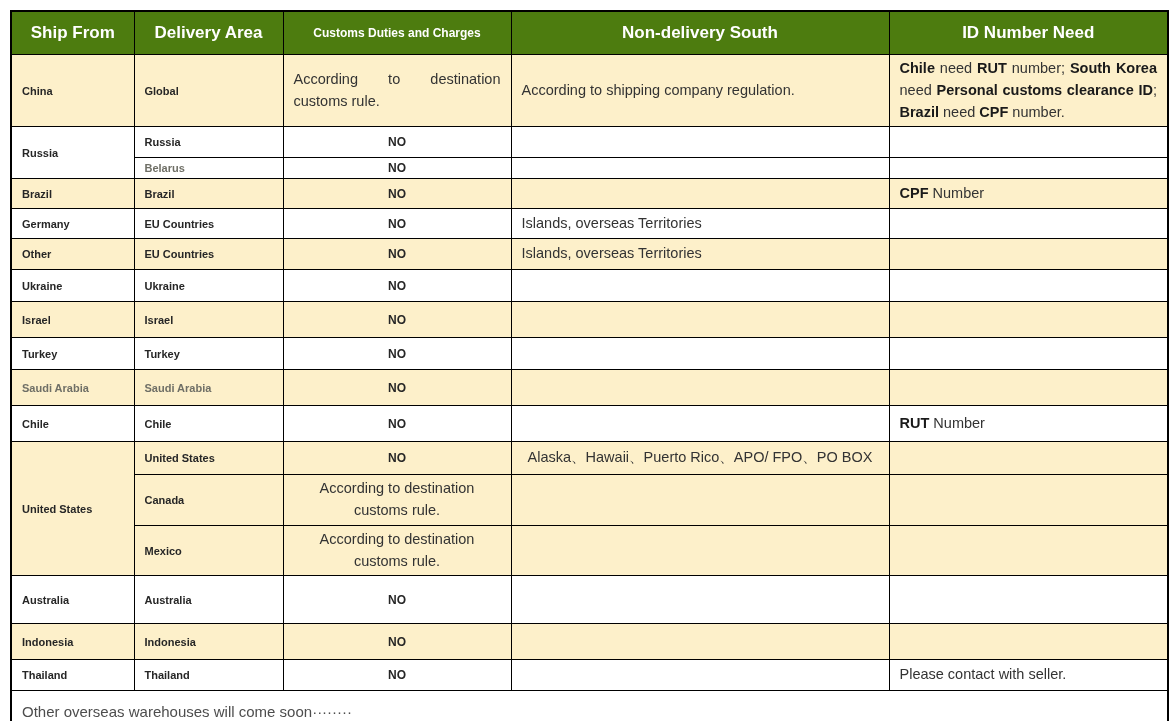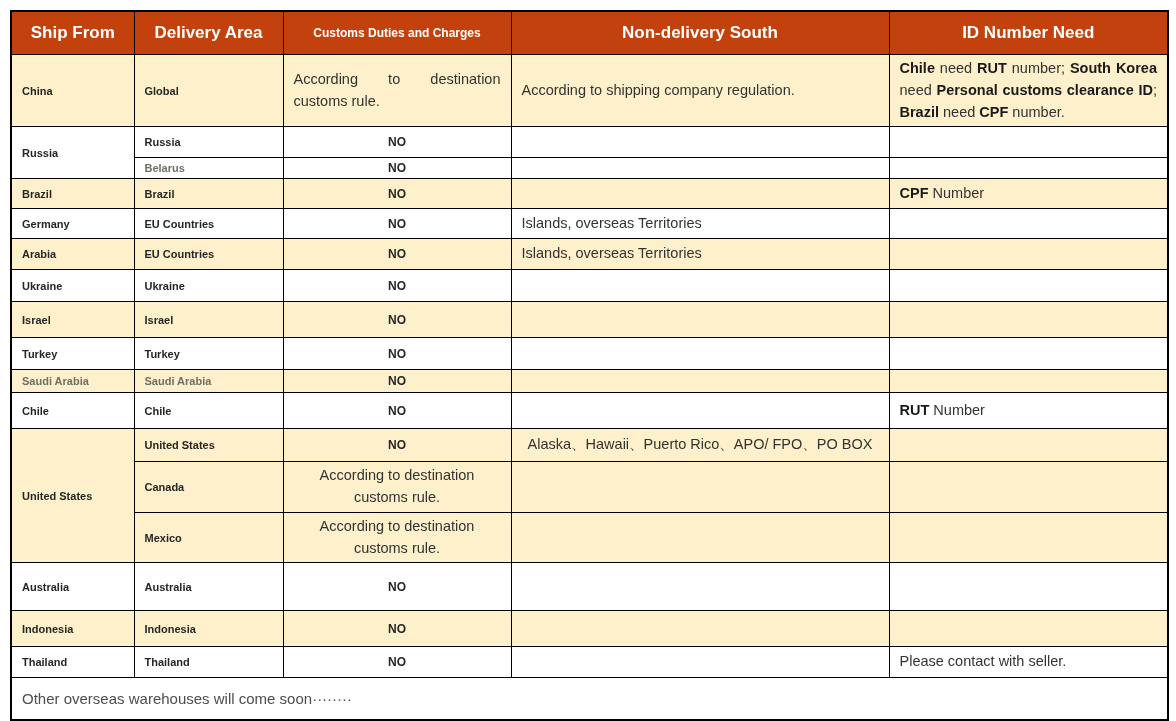--- a/index.html
+++ b/index.html
@@ -1,21 +1,21 @@
 <!DOCTYPE html>
 <html><head>
 <meta charset="utf-8">
 <style>
   html,body{margin:0;padding:0;background:#ffffff;}
   body{width:1176px;height:721px;font-family:"Liberation Sans","DejaVu Sans",sans-serif;position:relative;}
   .wrap{position:absolute;left:10px;top:10px;}
   table{border-collapse:collapse;table-layout:fixed;width:1157px;border:2px solid #000;}
   col.c1{width:123px}col.c2{width:149px}col.c3{width:228px}col.c4{width:378px}col.c5{width:279px}
   th,td{border:1px solid #000;vertical-align:middle;padding:3px 10px;overflow:hidden;}
-  th{background:#c2410c;color:#fff;font-weight:700;font-size:17px;text-align:center;padding:11px 4px;}
+  th{background:#4d7c0f;color:#fff;font-weight:700;font-size:17px;text-align:center;padding:11px 4px;}
   th.small{font-size:12px;}
   tr.beige td{background:#FDF0CA;}
   .name{font-weight:700;color:#262626;font-size:11px;text-align:left;}
   .gray{color:#6F6F66;}
   .no{font-weight:700;color:#262626;font-size:12px;text-align:center;}
   .txt{font-weight:400;color:#333333;font-size:14.5px;text-align:left;line-height:1.5;}
   .ctr{text-align:center;}
   .just{text-align:justify;}
   .idrich b{color:#1a1a1a;}
   .footer-note{font-weight:400;color:#4d4d4d;font-size:15px;text-align:left;}
@@ -74,21 +74,21 @@
 
   <tr style="height:30px">
     <td class="name">Germany</td>
     <td class="name">EU Countries</td>
     <td class="no">NO</td>
     <td class="txt">Islands, overseas Territories</td>
     <td></td>
   </tr>
 
   <tr class="beige" style="height:31px">
-    <td class="name">Arabia</td>
+    <td class="name">Other</td>
     <td class="name">EU Countries</td>
     <td class="no">NO</td>
     <td class="txt">Islands, overseas Territories</td>
     <td></td>
   </tr>
 
   <tr style="height:32px">
     <td class="name">Ukraine</td>
     <td class="name">Ukraine</td>
     <td class="no">NO</td>
@@ -105,21 +105,21 @@
   </tr>
 
   <tr style="height:32px">
     <td class="name">Turkey</td>
     <td class="name">Turkey</td>
     <td class="no">NO</td>
     <td></td>
     <td></td>
   </tr>
 
-  <tr class="beige" style="height:23px">
+  <tr class="beige" style="height:36px">
     <td class="name gray">Saudi Arabia</td>
     <td class="name gray">Saudi Arabia</td>
     <td class="no">NO</td>
     <td></td>
     <td></td>
   </tr>
 
   <tr style="height:36px">
     <td class="name">Chile</td>
     <td class="name">Chile</td>

